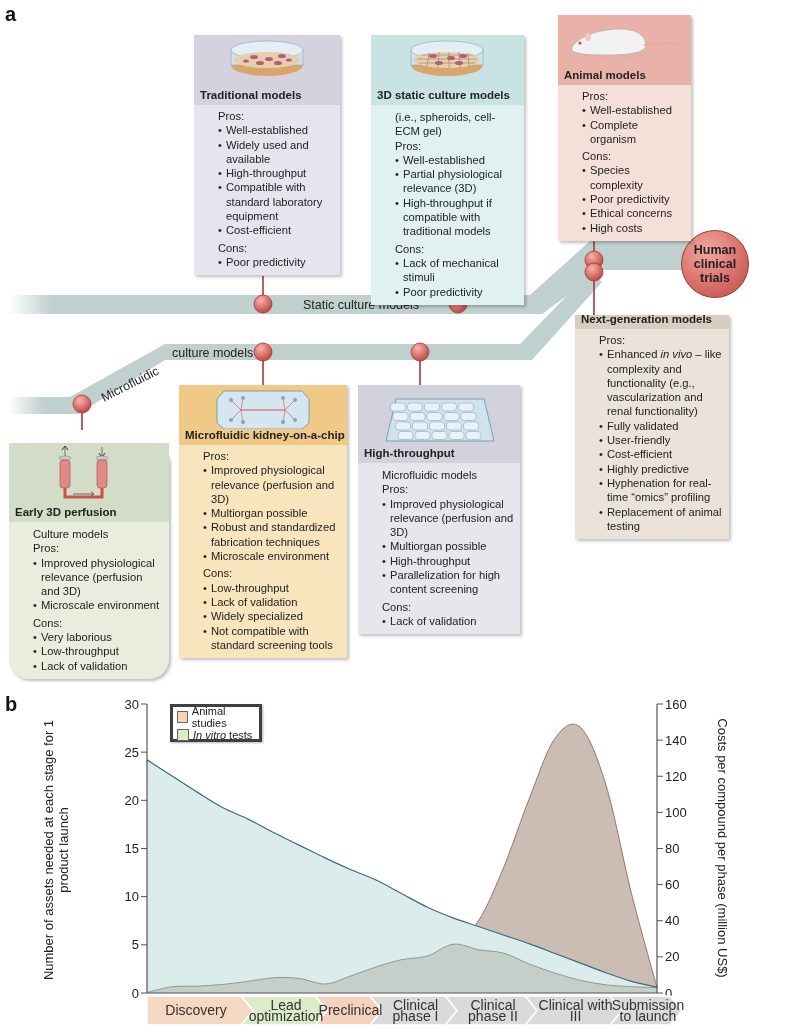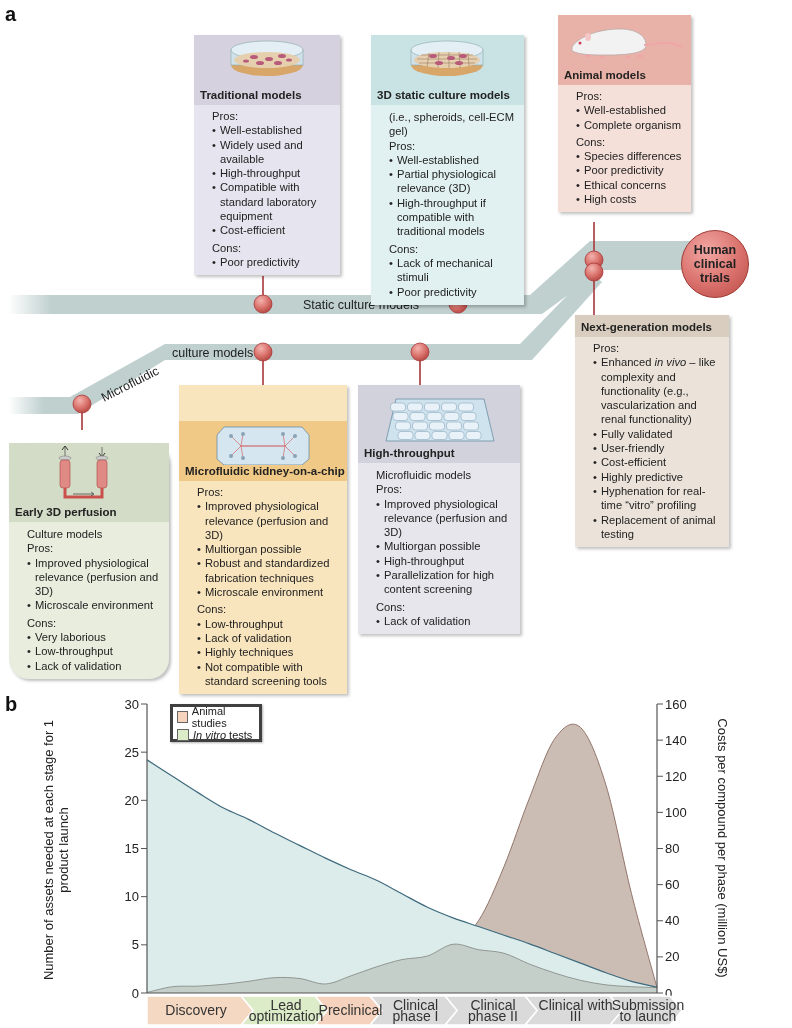--- a/index.html
+++ b/index.html
@@ -3,21 +3,21 @@
 <meta charset="utf-8">
 <style>
   * { box-sizing: border-box; margin: 0; padding: 0; }
   html, body { width: 792px; height: 1028px; background: #ffffff; overflow: hidden; }
   body { position: relative; font-family: "Liberation Sans", sans-serif; color: #222; }
   .panel-label { position: absolute; font-weight: bold; font-size: 20px; color: #111; }
   #pipeline { position: absolute; left: 0; top: 0; width: 792px; height: 680px; }
   .card { position: absolute; font-size: 11.2px; line-height: 14.3px; box-shadow: 2px 2px 3px rgba(0,0,0,0.25); }
   .card .head { position: relative; padding: 0 6px 3px 16px; }
   .card .head .title { font-weight: bold; font-size: 11.5px; position: absolute; left: 6px; bottom: 3px; }
-  .card .body { padding: 4px 6px 6px 18px; }
+  .card .body { padding: 4px 6px 6px 24px; }
   .card .body .sub { margin-top: 1px; }
   .card ul { list-style: none; }
   .card li { padding-left: 8px; text-indent: -8px; }
   .card li::before { content: "\2022"; display: inline-block; width: 8px; text-indent: 0; }
   .card .cons { margin-top: 3px; }
   .illus { position: absolute; left: 0; right: 0; top: 0; }
   .human { position: absolute; left: 681px; top: 230px; width: 68px; height: 68px; border-radius: 50%;
     background: radial-gradient(circle at 38% 30%, #f2a8a4 0%, #d9706b 55%, #b94a45 100%);
     border: 1px solid #9e3a36; text-align: center; font-weight: bold; font-size: 12.5px; line-height: 14px; color: #222;
     display: flex; align-items: center; justify-content: center; flex-direction: column; }
@@ -175,41 +175,41 @@
     <div class="title">Animal models</div>
   </div>
   <div class="body">
     <div>Pros:</div>
     <ul>
       <li>Well-established</li>
       <li>Complete organism</li>
     </ul>
     <div class="cons">Cons:</div>
     <ul>
-      <li>Species differences</li>
+      <li>Species complexity</li>
       <li>Poor predictivity</li>
       <li>Ethical concerns</li>
       <li>High costs</li>
     </ul>
   </div>
 </div>
 
 <div class="card" style="left:575px;top:315px;width:154px;background:#ebe3d9;">
-  <div class="head" style="height:22px;background:#d9cdbf;">
+  <div class="head" style="height:14px;background:#d9cdbf;">
     <div class="title">Next-generation models</div>
   </div>
   <div class="body">
     <div>Pros:</div>
     <ul>
       <li><span>Enhanced </span><i>in vivo</i><span> – like complexity and functionality (e.g., vascularization and renal functionality)</span></li>
       <li>Fully validated</li>
       <li>User-friendly</li>
       <li>Cost-efficient</li>
       <li>Highly predictive</li>
-      <li>Hyphenation for real-time “vitro” profiling</li>
+      <li>Hyphenation for real-time “omics” profiling</li>
       <li>Replacement of animal testing</li>
     </ul>
   </div>
 </div>
 
 <div class="card" style="left:9px;top:443px;width:160px;background:#e8edde;border-radius:20px;">
   <div class="head" style="height:79px;background:#d3dcc6;">
     <svg class="illus" width="160" height="62" viewBox="0 0 160 62">
       <g stroke="#555" stroke-width="0.8">
           <line x1="56" y1="4" x2="56" y2="14"></line>
@@ -237,21 +237,21 @@
     <div class="cons">Cons:</div>
     <ul>
       <li>Very laborious</li>
       <li>Low-throughput</li>
       <li>Lack of validation</li>
     </ul>
   </div>
 </div>
 
 <div class="card" style="left:179px;top:385px;width:168px;background:#f8e4bd;">
-  <div class="head" style="height:60px;background:#f0c987;margin-top:36px;">
+  <div class="head" style="height:60px;background:#f0c987;">
     <svg class="illus" width="168" height="44" viewBox="0 0 168 44">
       <path d="M45,6 L123,6 L130,14 L130,38 L123,44 L45,44 L38,38 L38,14 Z" fill="#d6e6f0" stroke="#6a8ea5" stroke-width="0.8"></path>
       <line x1="62" y1="25" x2="106" y2="25" stroke="#d05050" stroke-width="1"></line>
       <g stroke="#d05050" stroke-width="0.6">
           <line x1="62" y1="25" x2="52" y2="15"></line>
           <line x1="62" y1="25" x2="52" y2="35"></line>
           <line x1="62" y1="25" x2="64" y2="13"></line>
           <line x1="62" y1="25" x2="64" y2="37"></line>
           <line x1="106" y1="25" x2="116" y2="15"></line>
           <line x1="106" y1="25" x2="116" y2="35"></line>
@@ -276,21 +276,21 @@
     <ul>
       <li>Improved physiological relevance (perfusion and 3D)</li>
       <li>Multiorgan possible</li>
       <li>Robust and standardized fabrication techniques</li>
       <li>Microscale environment</li>
     </ul>
     <div class="cons">Cons:</div>
     <ul>
       <li>Low-throughput</li>
       <li>Lack of validation</li>
-      <li>Highly techniques</li>
+      <li>Widely specialized</li>
       <li>Not compatible with standard screening tools</li>
     </ul>
   </div>
 </div>
 
 <div class="card" style="left:358px;top:385px;width:162px;background:#e6e6ec;">
   <div class="head" style="height:78px;background:#d2d2dc;">
     <svg class="illus" width="162" height="60" viewBox="0 0 162 60">
       <path d="M38,14 L126,14 L136,56 L28,56 Z" fill="#cfe3ef" stroke="#6a8ea5" stroke-width="0.8"></path>
       <g id="wells" fill="#e8f2f8" stroke="#7a9ab0" stroke-width="0.5">

